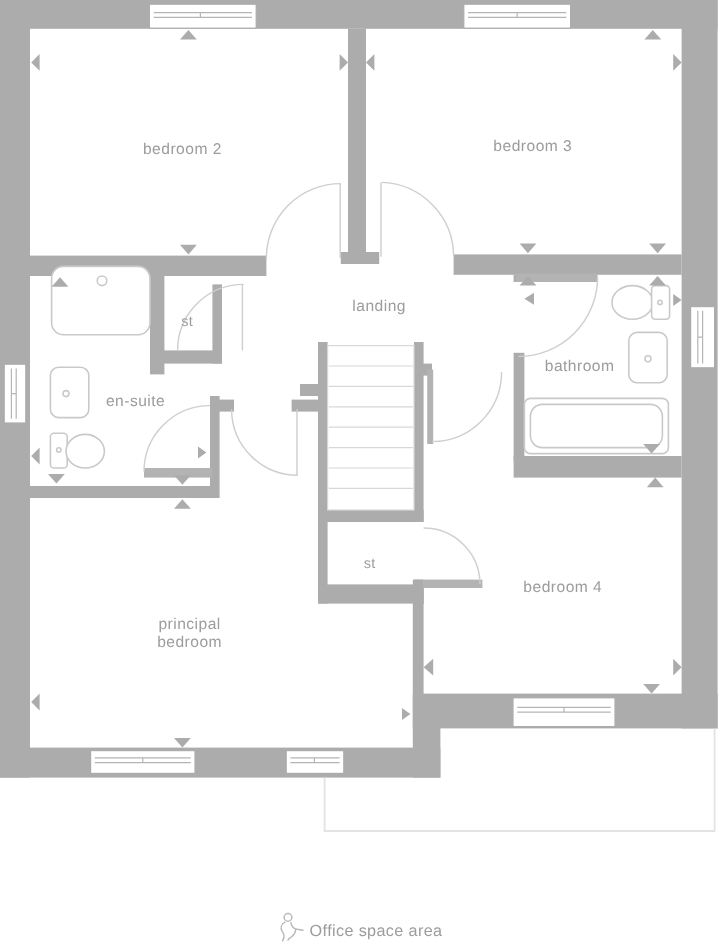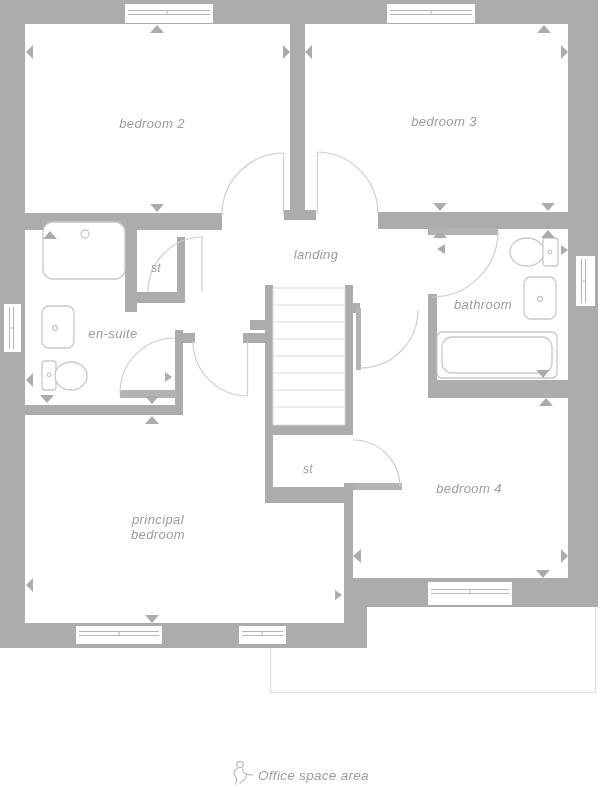--- a/index.html
+++ b/index.html
@@ -1,16 +1,16 @@
 <!DOCTYPE html>
 <html><head>
 <meta charset="utf-8">
 <style>
   html,body{margin:0;padding:0;background:#ffffff;}
-  .canvas{position:relative;width:600px;height:787px;background:#ffffff;overflow:hidden;font-style:italic;}
+  .canvas{position:relative;width:600px;height:787px;background:#ffffff;overflow:hidden;}
   svg{display:block;}
   text{font-family:"Liberation Sans",sans-serif;fill:#9c9c9c;}
   .room-label{font-size:13px;letter-spacing:0.4px;}
   .small-label{font-size:12px;letter-spacing:0.3px;}
   .footer-label{font-size:13.5px;letter-spacing:0.3px;}
 </style>
 </head>
 <body>
 
 <div class="canvas">

